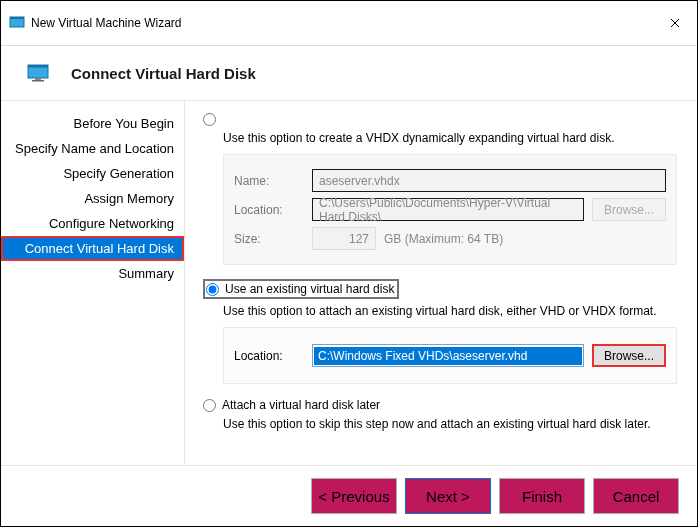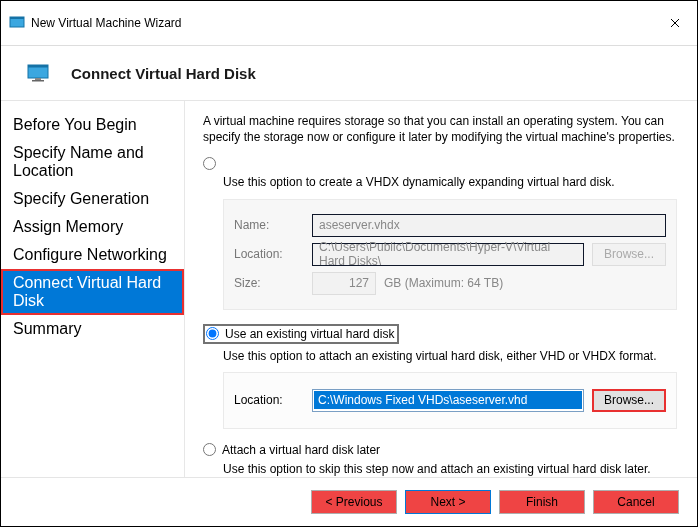--- a/index.html
+++ b/index.html
@@ -7,21 +7,21 @@
   .window { width: 698px; height: 527px; border: 1px solid #000; position: relative; display: flex; flex-direction: column; background: #fff; }
   .titlebar { height: 45px; display: flex; align-items: center; padding: 0 0 0 8px; border-bottom: 1px solid #ddd; }
   .title-icon { width: 16px; height: 16px; margin-right: 6px; }
   .title-text { flex: 1; font-size: 12px; }
   .close-btn { width: 45px; height: 29px; display: flex; align-items: center; justify-content: center; font-size: 16px; font-weight: 300; cursor: default; }
   .header { padding: 18px 20px 18px 26px; display: flex; align-items: center; gap: 22px; }
   .header-icon { width: 22px; height: 18px; }
   .header-title { font-size: 15px; font-weight: 700; color: #1a1a1a; }
   .body { flex: 1; display: flex; border-top: 1px solid #e5e5e5; overflow: hidden; }
   .sidebar { width: 184px; border-right: 1px solid #e7e7e7; padding-top: 10px; }
-  .step { padding: 5px 10px 5px 12px; font-size: 16px; cursor: default; }
+  .step { padding: 5px 10px 5px 12px; font-size: 13px; cursor: default; text-align: right; }
   .step.active { background: #0078d7; color: #fff; border: 2px solid #e83030; padding: 3px 8px 3px 10px; }
   .main { flex: 1; padding: 12px 18px 8px 18px; overflow: auto; }
   .intro { line-height: 1.35; margin-bottom: 12px; }
   .opt { margin-bottom: 14px; }
   .opt-head { display: flex; align-items: center; gap: 6px; }
   .opt-head input[type=radio] { width: 13px; height: 13px; margin: 0; }
   .opt-desc { margin: 4px 0 8px 20px; line-height: 1.35; }
   .opt-head.hl { border: 2px solid #737373; padding: 1px 3px 1px 1px; width: fit-content; }
   .group { background: #f7f7f7; border: 1px solid #eaeaea; padding: 8px 10px; margin-left: 20px; width: 454px; }
   .row { display: flex; align-items: center; gap: 8px; margin: 6px 0; }
@@ -29,21 +29,21 @@
   .lbl.dark { color: #000; }
   .txt-dis { flex: 1; height: 23px; border: 1px solid #0f172a; background: #f2f2f2; color: #888; padding: 0 6px; display: flex; align-items: center; }
   .txt-small { width: 64px; height: 23px; border: 1px solid #ddd; background: #f2f2f2; color: #888; text-align: right; padding: 0 6px; display: flex; align-items: center; justify-content: flex-end; }
   .unit { color: #888; }
   .btn-dis { width: 74px; height: 23px; border: 1px solid #ddd; background: #f2f2f2; color: #aaa; display: flex; align-items: center; justify-content: center; }
   .group2 { border: 1px solid #eaeaea; padding: 10px 10px; margin-left: 20px; width: 454px; background: #fcfcfc; }
   .txt-active { flex: 1; height: 23px; border: 1px solid #7a9fc4; background: #fff; padding: 0; display: flex; align-items: center; }
   .sel { background: #0078d7; color: #fff; padding: 2px 4px; margin: 1px; flex: 1; font-size: 12px; overflow: hidden; white-space: nowrap; }
   .btn-browse { width: 74px; height: 23px; background: #e1e1e1; display: flex; align-items: center; justify-content: center; border: 2px solid #e83030; cursor: default; }
   .footer { border-top: 1px solid #e5e5e5; padding: 12px 18px; display: flex; justify-content: flex-end; gap: 8px; }
-  .btn { width: 86px; height: 24px; border: 1px solid #adadad; background: #ef4444; display: flex; align-items: center; justify-content: center; font-size: 12px; cursor: default; }
+  .btn { width: 86px; height: 36px; border: 1px solid #adadad; background: #be185d; display: flex; align-items: center; justify-content: center; font-size: 15px; cursor: default; }
   .btn.primary { border: 1px solid #0078d7; }
 </style>
 </head>
 <body>
 
 <div class="window">
 
   <div class="titlebar">
     <svg class="title-icon" viewBox="0 0 16 16">
       <rect x="1" y="2" width="14" height="10" fill="#3ba7e0" stroke="#1572a6"></rect>
@@ -72,21 +72,20 @@
       <div class="step">Before You Begin</div>
       <div class="step">Specify Name and Location</div>
       <div class="step">Specify Generation</div>
       <div class="step">Assign Memory</div>
       <div class="step">Configure Networking</div>
       <div class="step active">Connect Virtual Hard Disk</div>
       <div class="step">Summary</div>
     </div>
 
     <div class="main">
-      <div class="intro">A virtual machine requires storage so that you can install an operating system. You can specify the storage now or configure it later by modifying the virtual machine's properties.</div>
 
       <div class="opt">
         <label class="opt-head">
           <input type="radio" name="disk" style="">
         </label>
         <div class="opt-desc">Use this option to create a VHDX dynamically expanding virtual hard disk.</div>
         <div class="group">
           <div class="row">
             <div class="lbl">Name:</div>
             <div class="txt-dis">aseserver.vhdx</div>

